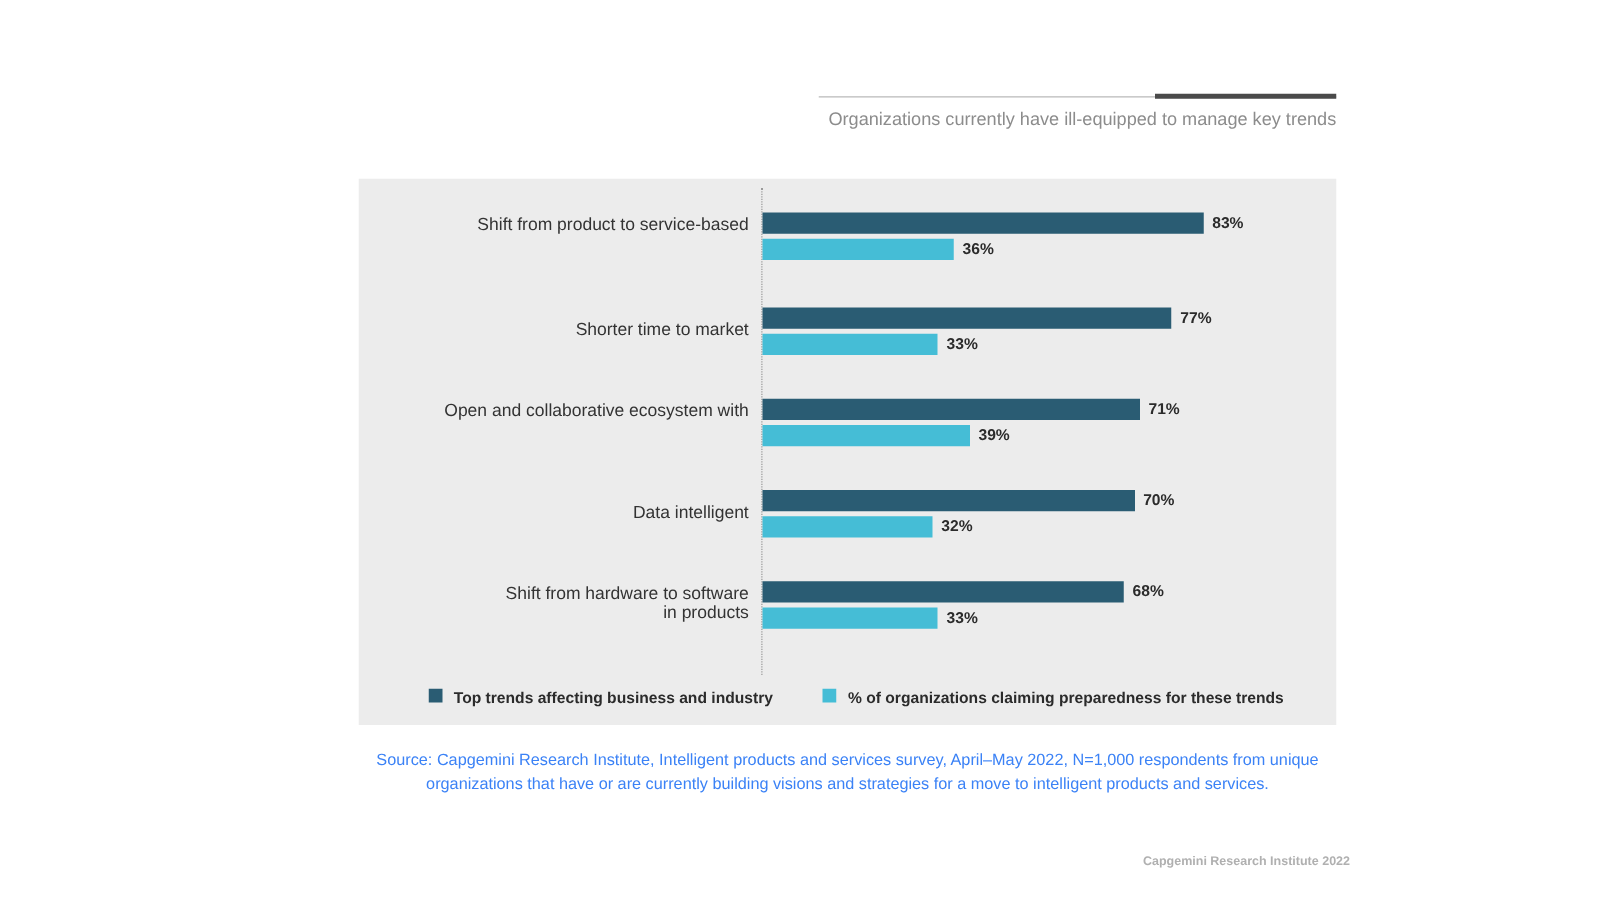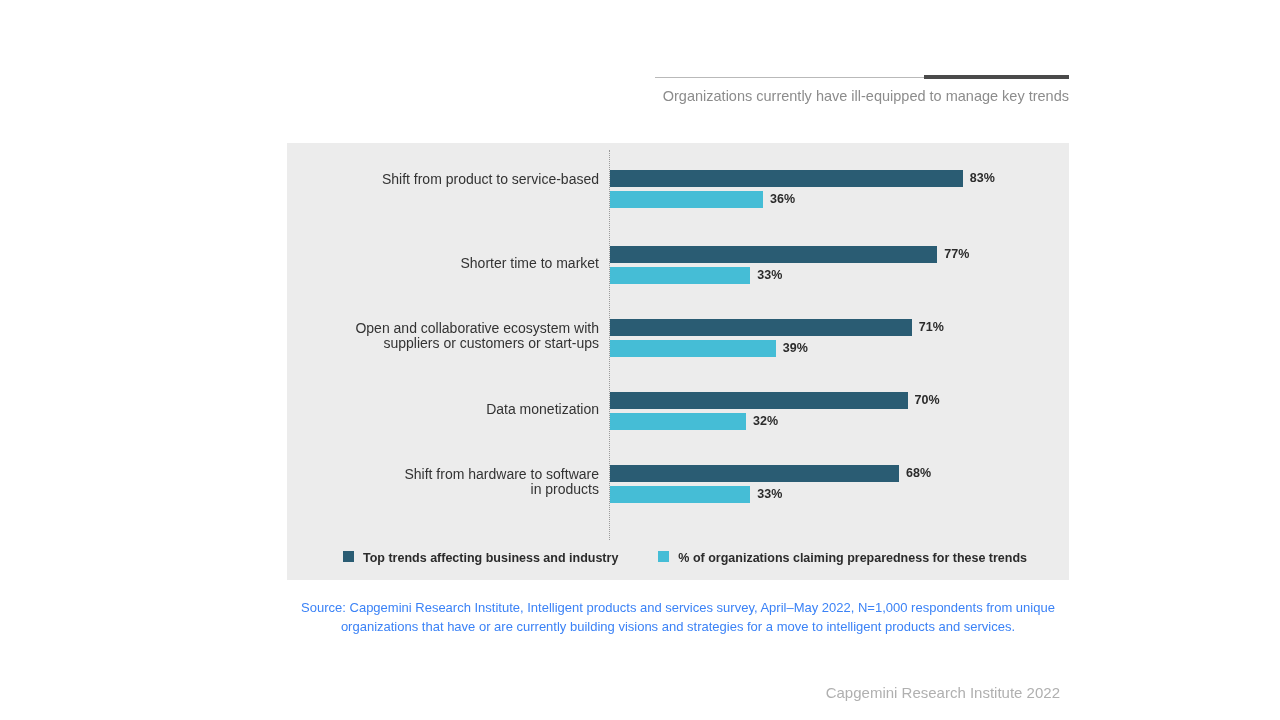--- a/index.html
+++ b/index.html
@@ -166,25 +166,26 @@
     width: 782px;
     text-align: center;
     font-size: 13px;
     color: #3b82f6;
     line-height: 19px;
   }
 
   
   #footer {
     position: absolute;
-    right: 220px;
+    right: 200px;
     top: 684px;
-    font-size: 15px;
+    font-size: 10px;
     color: #b0b0b0;
     white-space: nowrap;
+    font-weight: bold;
   }
 </style>
 </head>
 <body>
 
 <div id="header">
   <div id="header-rule">
     <div class="rule-light"></div>
     <div class="rule-dark"></div>
   </div>
@@ -217,34 +218,33 @@
             <div class="bar-value" style="left: 334.25px;">77%</div>
           </div>
           <div class="bar-row" style="top: 21px;">
             <div class="bar secondary" style="width: 140.25px;"></div>
             <div class="bar-value" style="left: 147.25px;">33%</div>
           </div>
         </div>
         <div class="group" style="top: 176px;">
           <div class="cat-label" style="top: 2px;">
             <div>Open and collaborative ecosystem with</div>
-            <div>suppliers or customers or start-ups</div>
           </div>
           <div class="bar-row" style="top: 0px;">
             <div class="bar primary" style="width: 301.75px;"></div>
             <div class="bar-value" style="left: 308.75px;">71%</div>
           </div>
           <div class="bar-row" style="top: 21px;">
             <div class="bar secondary" style="width: 165.75px;"></div>
             <div class="bar-value" style="left: 172.75px;">39%</div>
           </div>
         </div>
         <div class="group" style="top: 249px;">
           <div class="cat-label" style="top: 10px;">
-            <div>Data monetization</div>
+            <div>Data intelligent</div>
           </div>
           <div class="bar-row" style="top: 0px;">
             <div class="bar primary" style="width: 297.5px;"></div>
             <div class="bar-value" style="left: 304.5px;">70%</div>
           </div>
           <div class="bar-row" style="top: 21px;">
             <div class="bar secondary" style="width: 136px;"></div>
             <div class="bar-value" style="left: 143px;">32%</div>
           </div>
         </div>

